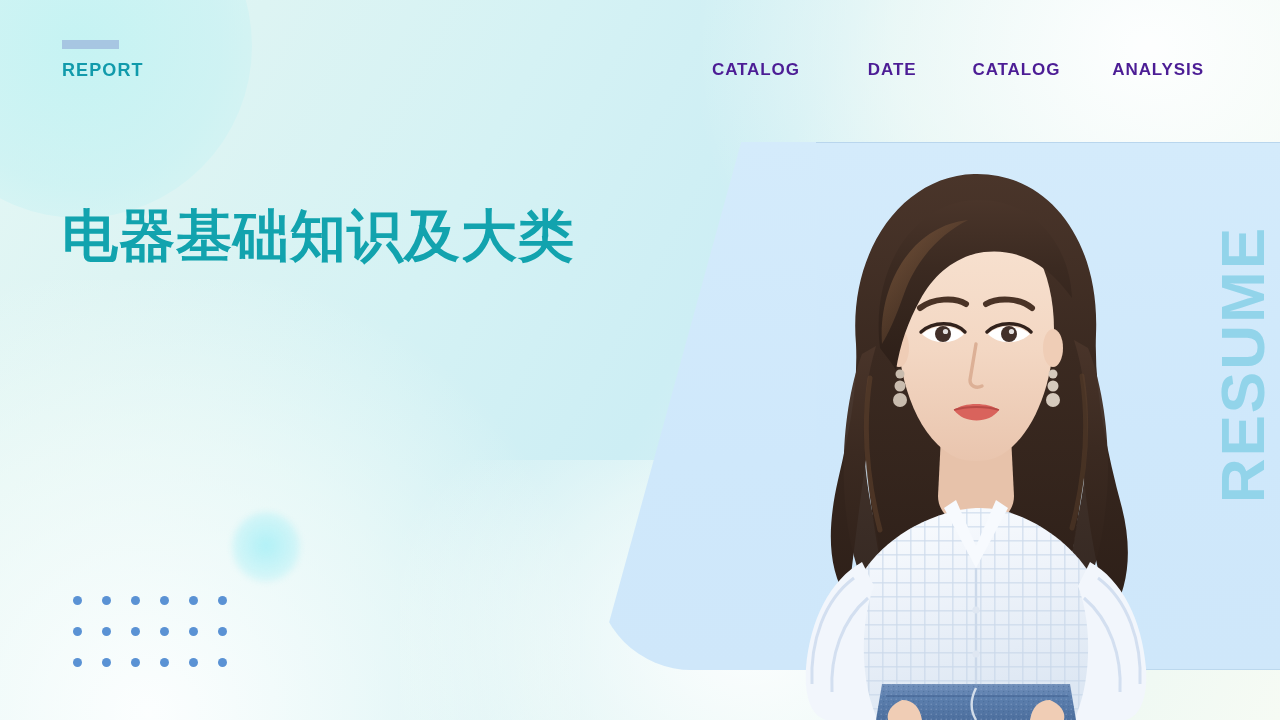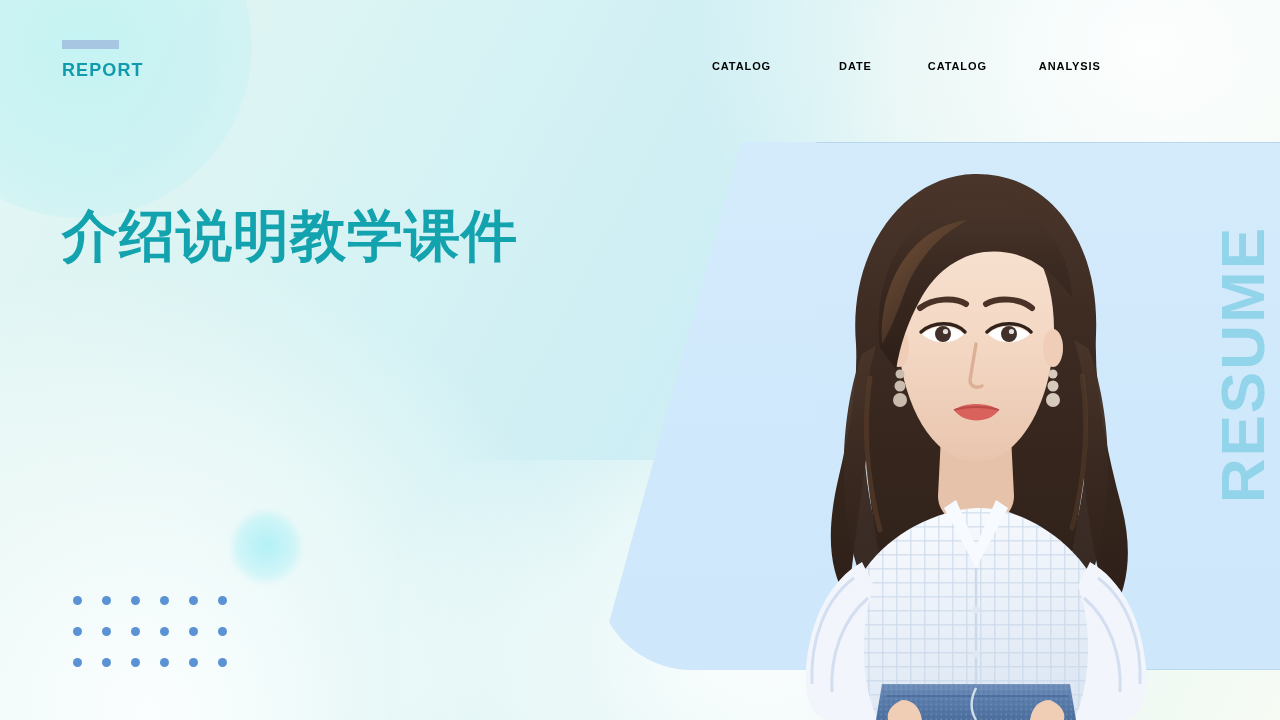--- a/index.html
+++ b/index.html
@@ -119,24 +119,24 @@
   }
 
   .topnav {
     position: absolute;
     top: 60px;
     left: 712px;
     display: flex;
     align-items: center;
   }
   .nav-item {
-    font-size: 11px;
+    font-size: 17px;
     font-weight: bold;
     letter-spacing: 0.9px;
-    color: #000000;
+    color: #4c1d95;
     white-space: nowrap;
     cursor: pointer;
   }
   .nav-gap-1 { width: 68px; }
   .nav-gap-2 { width: 56px; }
   .nav-gap-3 { width: 52px; }
 
   
   .panel {
     position: absolute;
@@ -398,21 +398,21 @@
     <div class="nav-item">CATALOG</div>
     <div class="nav-gap-1"></div>
     <div class="nav-item">DATE</div>
     <div class="nav-gap-2"></div>
     <div class="nav-item">CATALOG</div>
     <div class="nav-gap-3"></div>
     <div class="nav-item">ANALYSIS</div>
   </div>
 
   <div class="title-block">
-    <div class="title-line">介绍说明教学课件</div>
+    <div class="title-line">电器基础知识及大类</div>
   </div>
 
   <div class="dot-grid">
     <div class="dot"></div>
     <div class="dot"></div>
     <div class="dot"></div>
     <div class="dot"></div>
     <div class="dot"></div>
     <div class="dot"></div>
     <div class="dot"></div>

